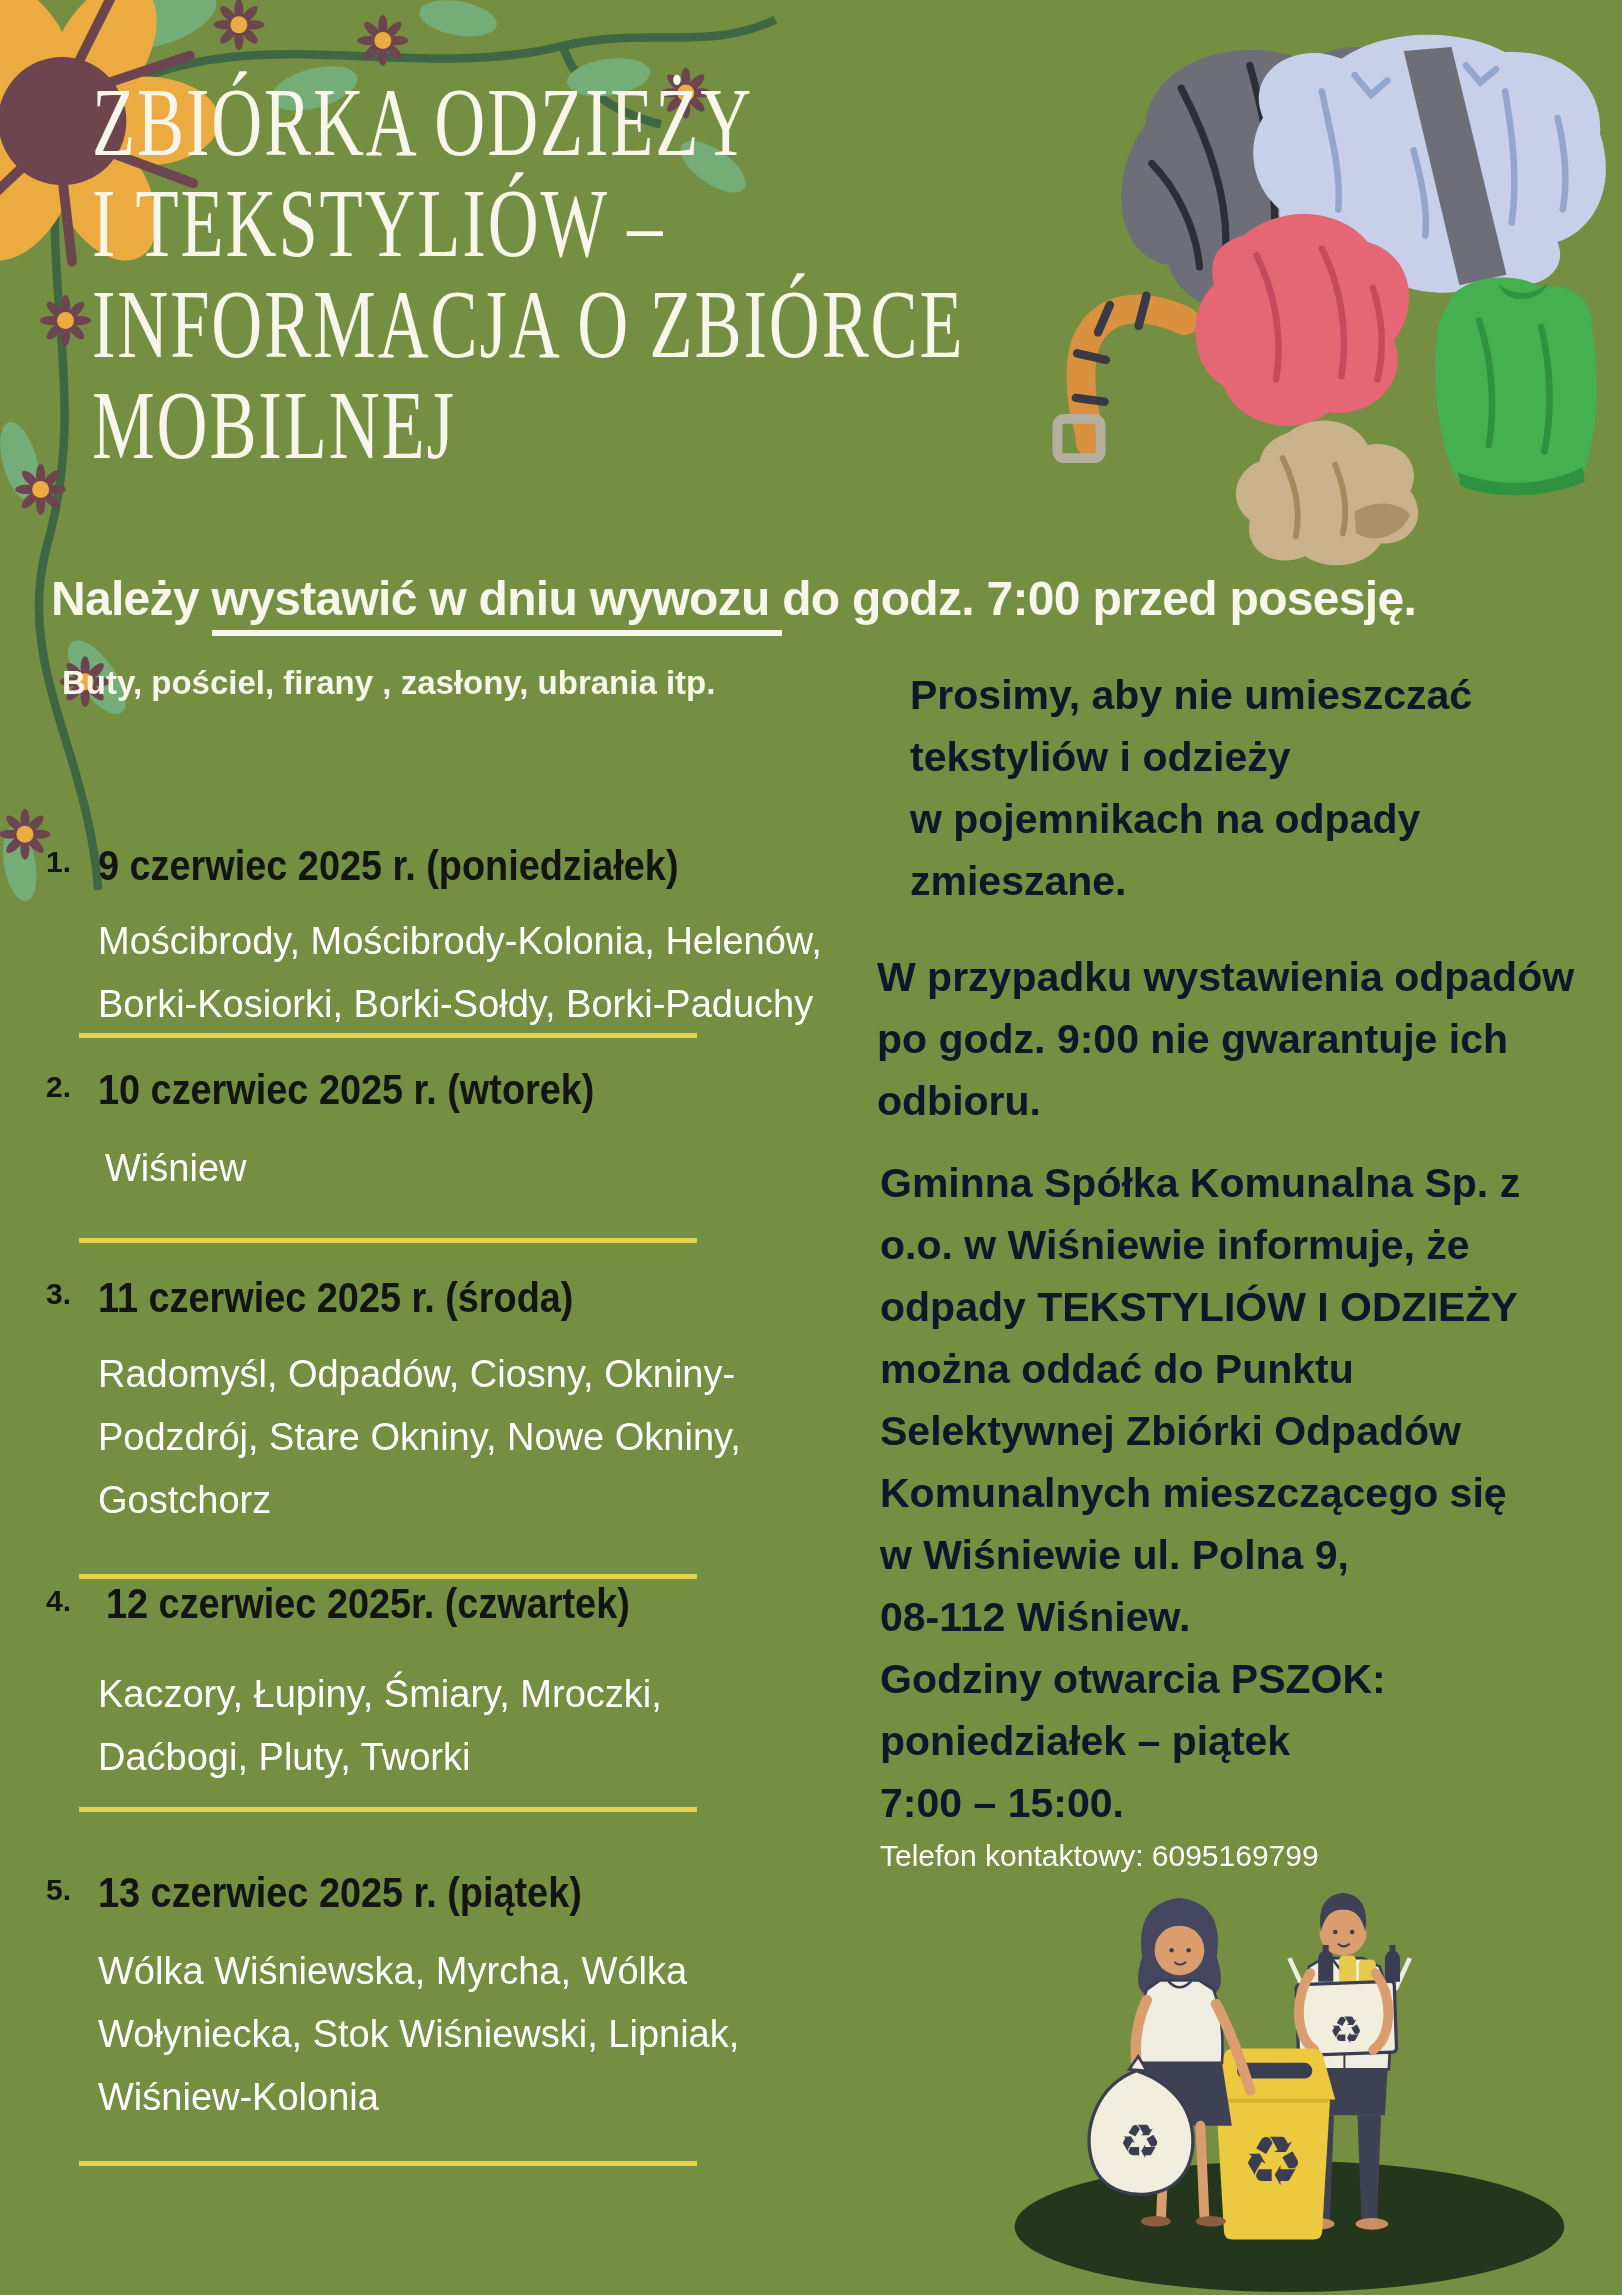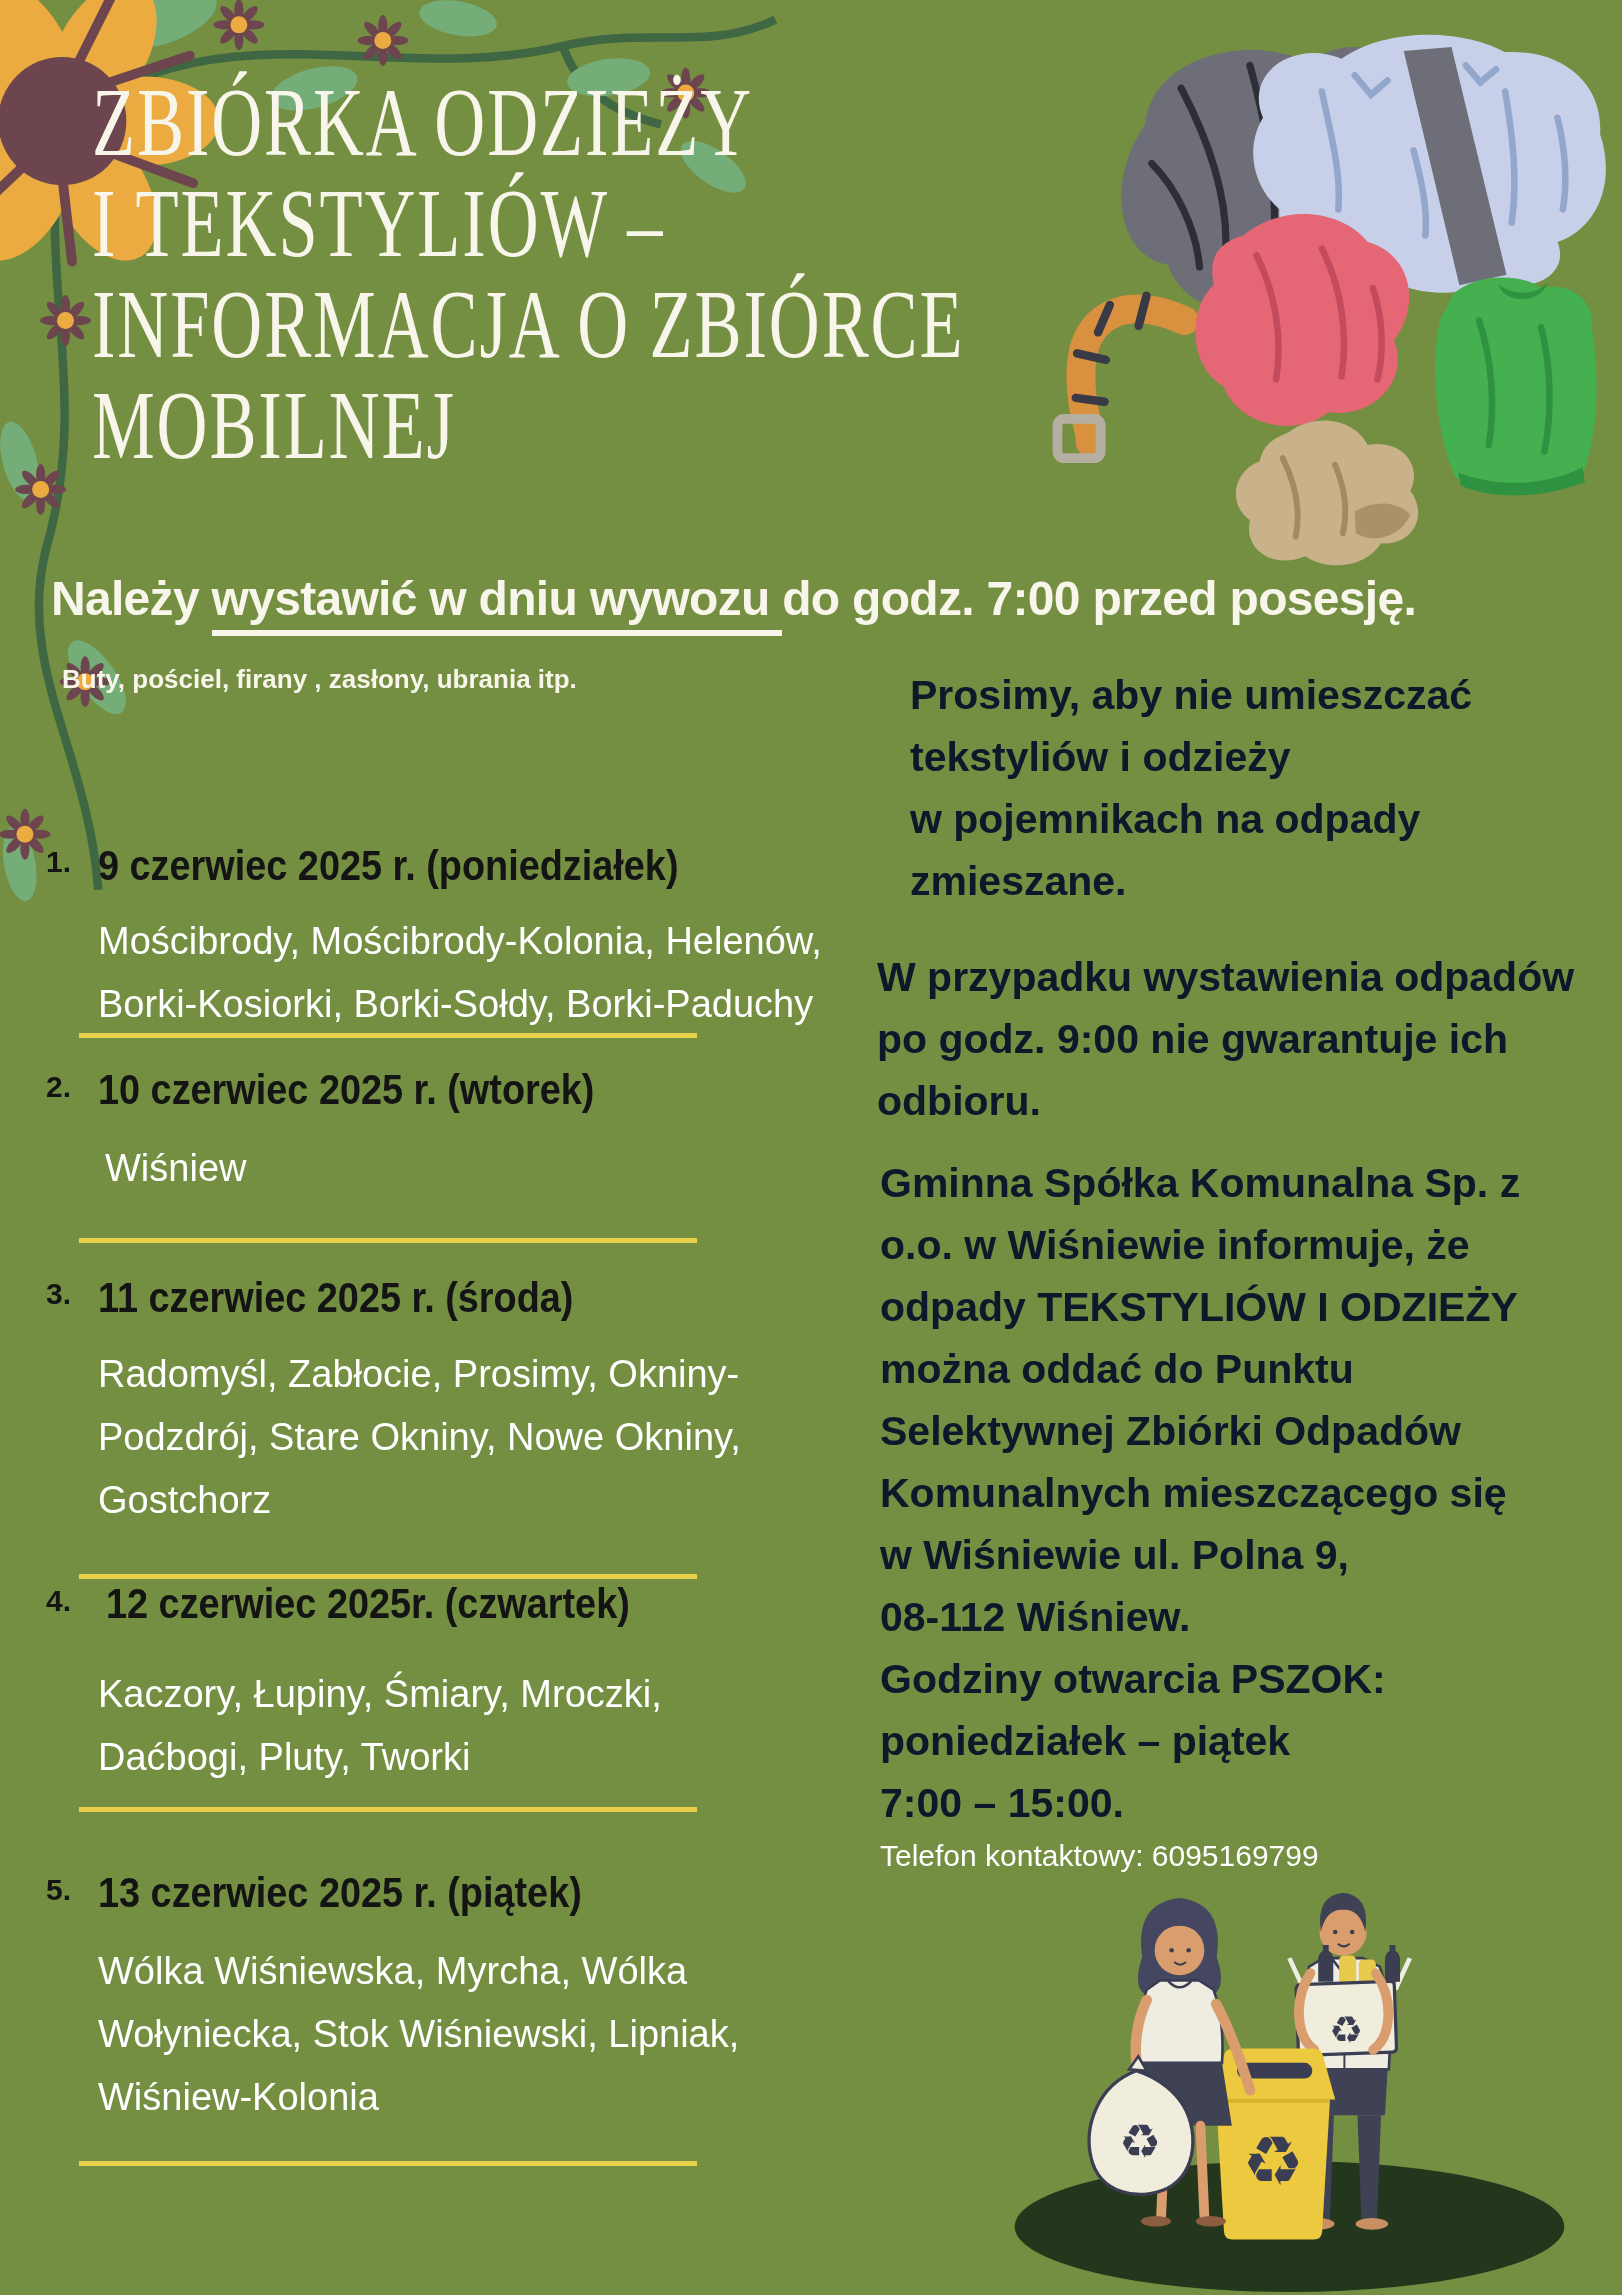--- a/index.html
+++ b/index.html
@@ -22,21 +22,21 @@
     white-space:nowrap;
   }
   .notice{
     left:51px;top:571px;width:1570px;
     color:#f8f5ea;font-weight:700;font-size:48px;letter-spacing:-0.7px;
     white-space:nowrap;
   }
   .notice .u{border-bottom:6.5px solid #f8f5ea;padding-bottom:5.2px;}
   .intro{
     left:62px;top:664px;
-    color:#f8f5ea;font-weight:700;font-size:26px;white-space:nowrap;
+    color:#f8f5ea;font-weight:700;font-size:33px;white-space:nowrap;
   }
   .item-no{
     color:#141414;font-weight:700;font-size:30px;
   }
   .item-date{
     color:#141414;font-weight:700;font-size:43px;
     transform:scaleX(.88);transform-origin:left top;white-space:nowrap;
     letter-spacing:0px;
   }
   .item-places{
@@ -185,21 +185,21 @@
 Borki-Kosiorki, Borki-Sołdy, Borki-Paduchy</div>
 <div class="abs yline" style="top:1033px;"></div>
 
 <div class="abs item-no" style="left:46px;top:1070px;">2.</div>
 <div class="abs item-date" style="left:98px;top:1065px;">10 czerwiec 2025 r. (wtorek)</div>
 <div class="abs item-places" style="left:105px;top:1137px;">Wiśniew</div>
 <div class="abs yline" style="top:1238px;"></div>
 
 <div class="abs item-no" style="left:46px;top:1277px;">3.</div>
 <div class="abs item-date" style="left:98px;top:1273px;">11 czerwiec 2025 r. (środa)</div>
-<div class="abs item-places" style="left:98px;top:1343px;">Radomyśl, Zabłocie, Prosimy, Okniny-
+<div class="abs item-places" style="left:98px;top:1343px;">Radomyśl, Odpadów, Ciosny, Okniny-
 Podzdrój, Stare Okniny, Nowe Okniny,
 Gostchorz</div>
 <div class="abs yline" style="top:1574px;"></div>
 
 <div class="abs item-no" style="left:46px;top:1584px;">4.</div>
 <div class="abs item-date" style="left:106px;top:1579px;">12 czerwiec 2025r. (czwartek)</div>
 <div class="abs item-places" style="left:98px;top:1663px;">Kaczory, Łupiny, Śmiary, Mroczki,
 Daćbogi, Pluty, Tworki</div>
 <div class="abs yline" style="top:1807px;"></div>
 

